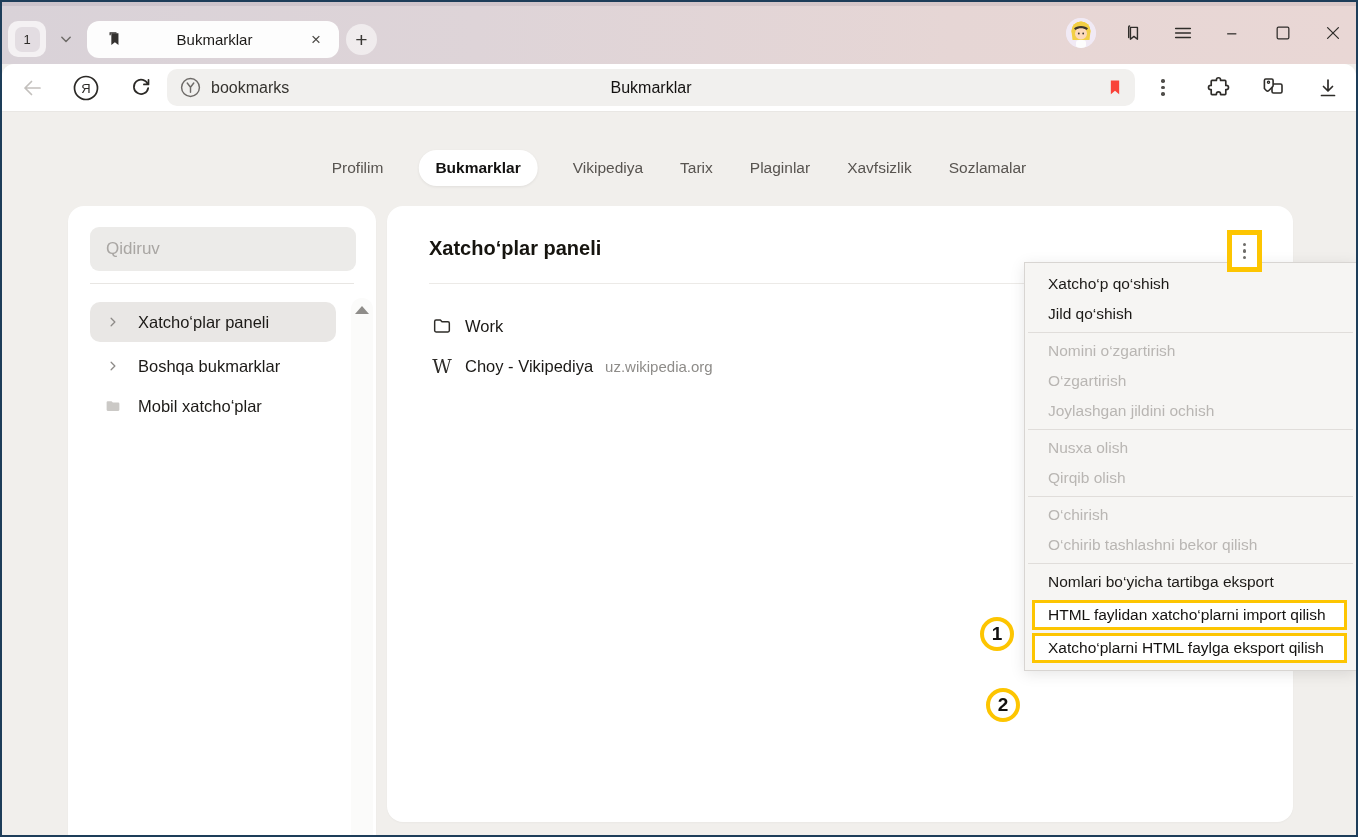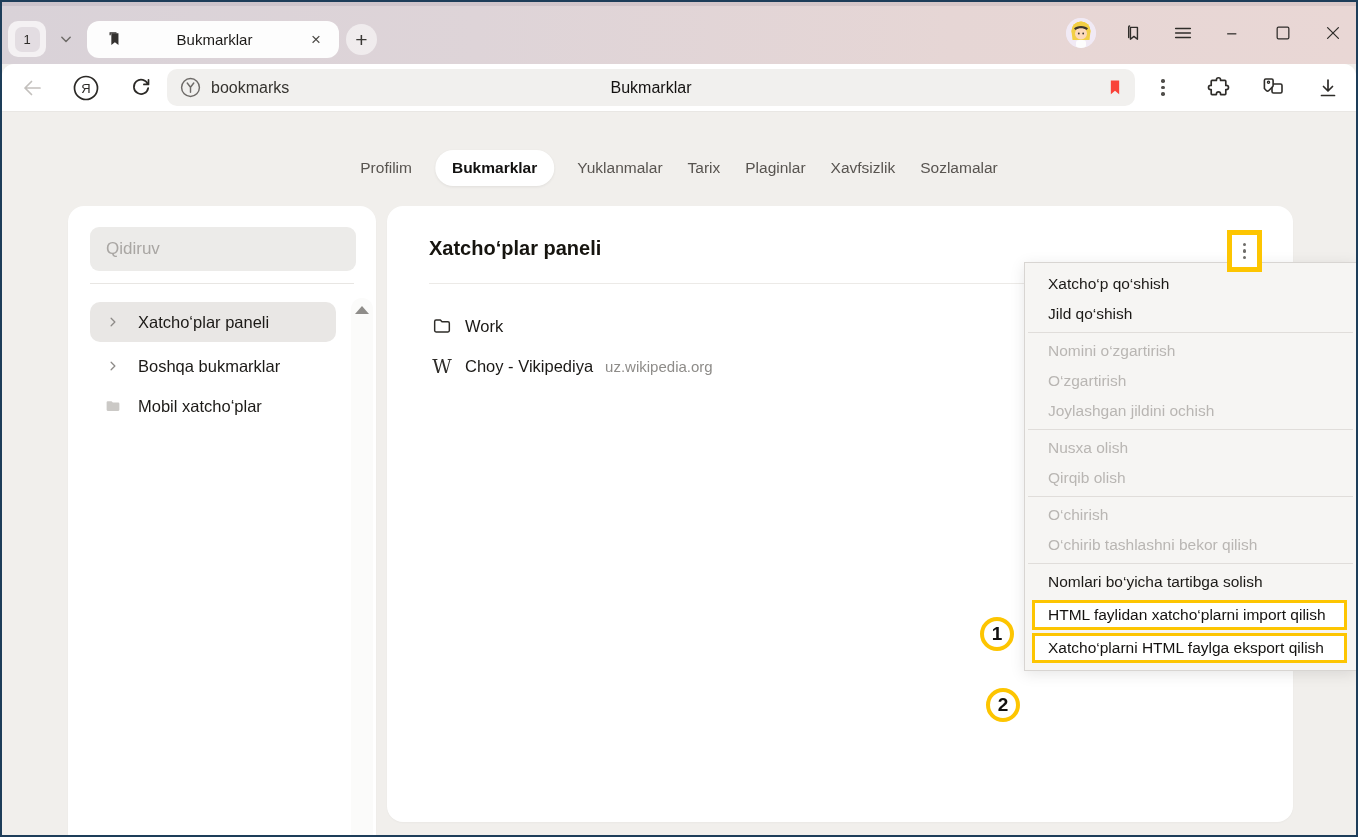--- a/index.html
+++ b/index.html
@@ -25,21 +25,21 @@
   .toolbar { position:absolute; top:62px; left:0; right:0; height:48px; background:#ffffff; border-radius:12px 12px 0 0; border-bottom:1px solid #e9e7e4; display:flex; align-items:center; }
   .tool-btn { width:40px; height:40px; display:flex; align-items:center; justify-content:center; flex:0 0 auto; }
   .addressbar { position:relative; margin-left:6px; width:968px; height:37px; background:#f1f0ee; border-radius:10px; display:flex; align-items:center; padding:0 10px 0 12px; flex:0 0 auto; }
   .addr-text { font-size:16px; color:#35332f; margin-left:9px; }
   .addr-title { position:absolute; left:0; right:0; text-align:center; font-size:16px; color:#131110; pointer-events:none; }
   .addr-spacer { flex:1; }
   .kebab { display:flex; flex-direction:column; gap:3px; align-items:center; }
   .kebab i { width:3.5px; height:3.5px; border-radius:50%; background:#504e4b; }
 
   
-  .nav-tabs { position:absolute; top:148px; left:50%; transform:translateX(-50%); display:flex; align-items:center; gap:21px; }
+  .nav-tabs { position:absolute; top:148px; left:50%; transform:translateX(-50%); display:flex; align-items:center; gap:33px; }
   .nav-tab { font-size:15.5px; color:#585450; padding:9px 2px; cursor:pointer; white-space:nowrap; }
   .nav-tab.active { background:#ffffff; color:#121110; font-weight:700; padding:9px 17px; border-radius:19px; box-shadow:0 1px 3px rgba(0,0,0,.07); }
 
   
   .card { position:absolute; background:#ffffff; border-radius:16px; box-shadow:0 1px 2px rgba(0,0,0,.03); }
   .sidebar { left:66px; top:204px; width:308px; height:760px; }
   .maincard { left:385px; top:204px; width:906px; height:616px; }
 
   .search-box { position:absolute; left:22px; top:21px; width:266px; height:44px; background:#ecebe9; border-radius:9px; border:none; padding:0 16px; font-size:17px; color:#2b2926; font-family:inherit; }
   .search-box::placeholder { color:#a9a6a3; }
@@ -201,21 +201,21 @@
       <svg width="24" height="24" viewBox="0 0 24 24">
           <path d="M12 4v10.5M7.5 10.5l4.5 4.5 4.5-4.5" fill="none" stroke="#2e2c29" stroke-width="1.7" stroke-linecap="round" stroke-linejoin="round"></path>
           <path d="M5.5 19.5h13" stroke="#2e2c29" stroke-width="1.7" stroke-linecap="round"></path>
         </svg>
     </div>
   </div>
 
   <div class="nav-tabs">
     <div class="nav-tab">Profilim</div>
     <div class="nav-tab active">Bukmarklar</div>
-    <div class="nav-tab">Yuklanmalar</div>
+    <div class="nav-tab">Vikipediya</div>
     <div class="nav-tab">Tarix</div>
     <div class="nav-tab">Plaginlar</div>
     <div class="nav-tab">Xavfsizlik</div>
     <div class="nav-tab">Sozlamalar</div>
   </div>
 
   <div class="card sidebar">
     <input class="search-box" placeholder="Qidiruv" style="">
     <div class="side-divider"></div>
 
@@ -283,21 +283,21 @@
     <div class="mi off">Nomini o‘zgartirish</div>
     <div class="mi off">O‘zgartirish</div>
     <div class="mi off">Joylashgan jildini ochish</div>
     <div class="msep"></div>
     <div class="mi off">Nusxa olish</div>
     <div class="mi off">Qirqib olish</div>
     <div class="msep"></div>
     <div class="mi off">O‘chirish</div>
     <div class="mi off">O‘chirib tashlashni bekor qilish</div>
     <div class="msep"></div>
-    <div class="mi on">Nomlari bo‘yicha tartibga solish</div>
+    <div class="mi on">Nomlari bo‘yicha tartibga eksport</div>
     <div class="mi-hl">HTML faylidan xatcho‘plarni import qilish</div>
     <div class="mi-hl">Xatcho‘plarni HTML faylga eksport qilish</div>
   </div>
 
   <div class="badge badge1">1</div>
   <div class="badge badge2">2</div>
 
 </div>
 
 </body></html>

